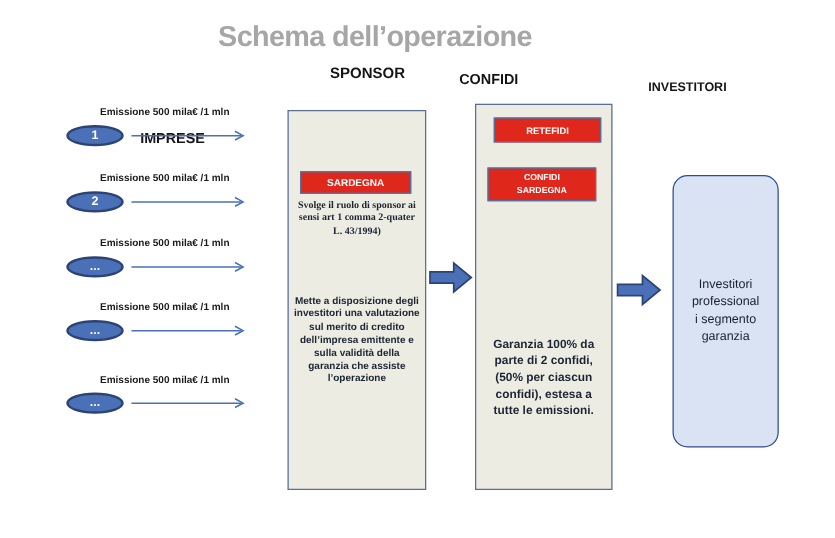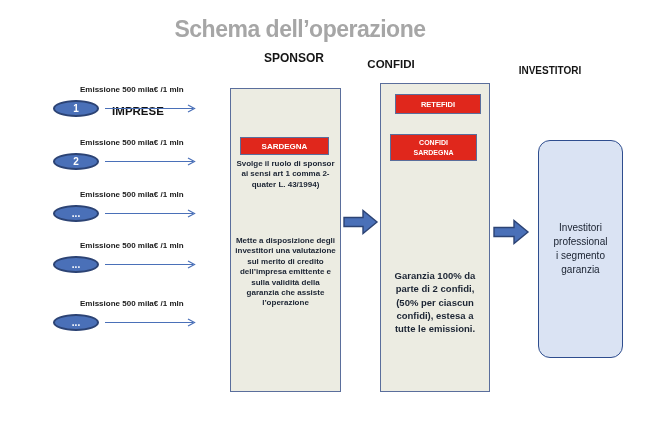--- a/index.html
+++ b/index.html
@@ -33,21 +33,21 @@
 
   .red-box { position:absolute; background:#e0271c; border:1.5px solid #5a6e9c;
              display:flex; flex-direction:column; align-items:center; justify-content:center;
              color:#ffffff; font-weight:bold; text-align:center; }
   .unicasim  { left:9px;  top:48px; width:89px; height:18px; font-size:8px; }
   .retefidi  { left:14px; top:10px; width:86px; height:20px; font-size:7.5px; }
   .sardegna  { left:9px;  top:50px; width:87px; height:27px; font-size:7px; line-height:1.3; }
 
   .panel p { position:absolute; left:4px; right:4px; text-align:center;
              font-size:8px; font-weight:bold; color:#1b2433; line-height:1.3; }
-  .sp-p1 { top:70px; } .sp-p2 { top:114px; } .sp-p3 { top:147px; }
+  .sp-p1 { top:70px;font-family:Liberation Serif, serif; } .sp-p2 { top:114px; } .sp-p3 { top:147px; }
   .guarantee { top:185px !important; font-size:9.5px !important; line-height:1.4 !important; }
 
   
   .block-arrow { position:absolute; }
   .ba1 { left:343px; top:208px; }
   .ba2 { left:493px; top:218px; }
 
   
   .invest-box { position:absolute; left:538px; top:140px; width:85px; height:218px;
                 background:#dae3f3; border:1.5px solid #2e4d8e; border-radius:12px;

